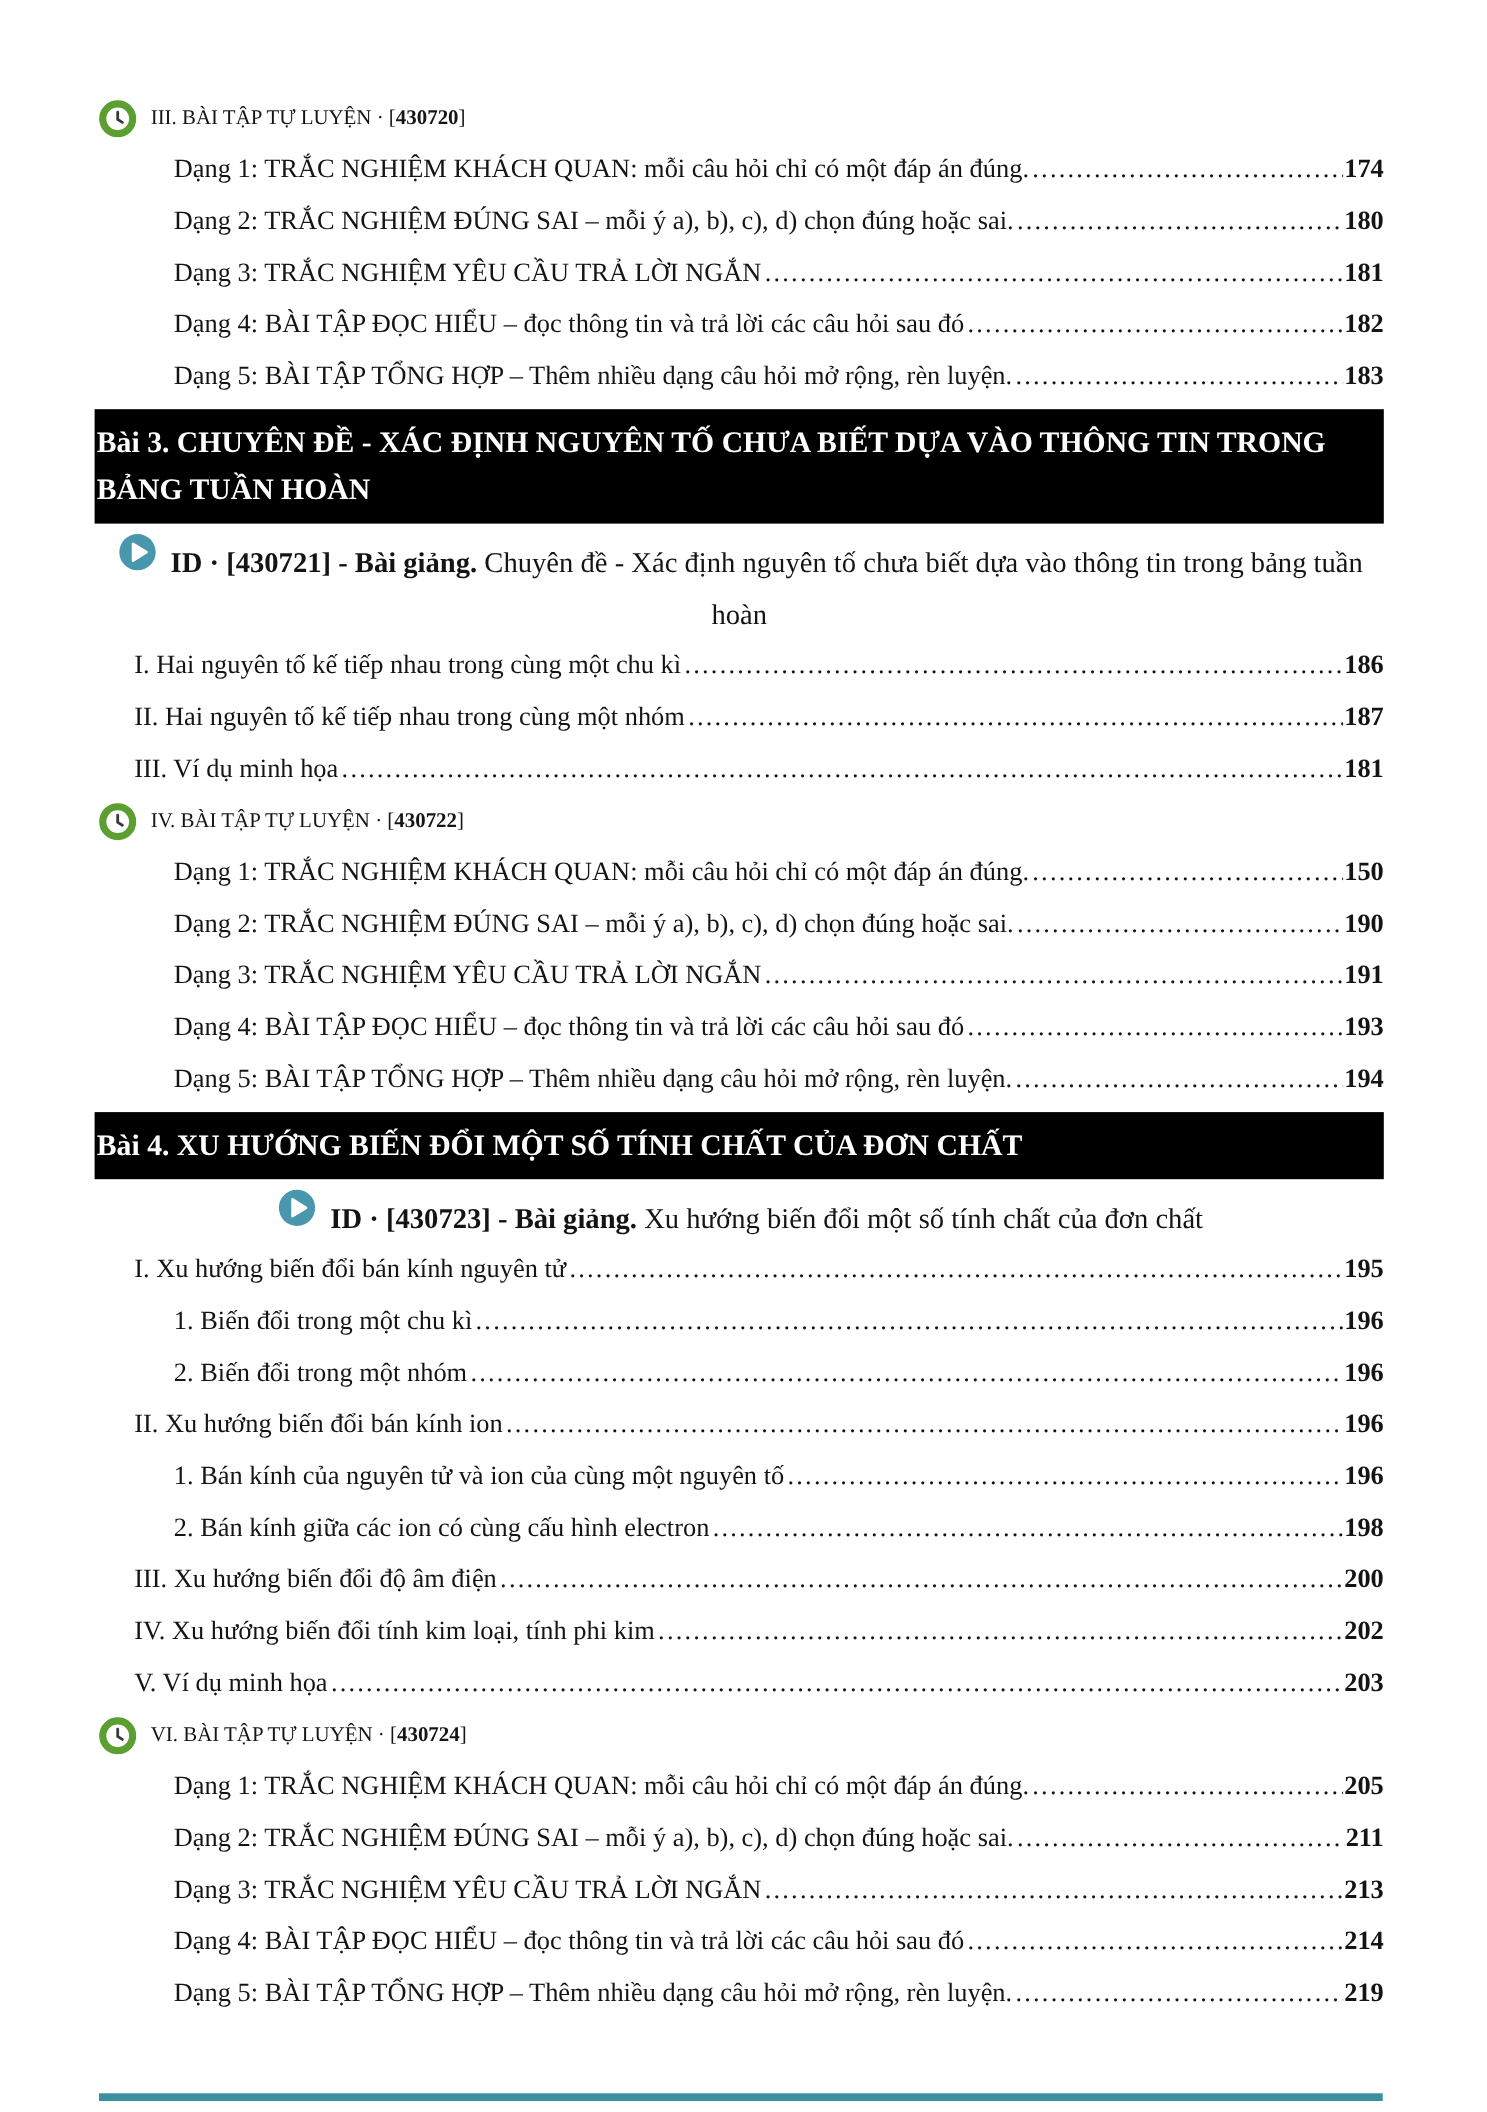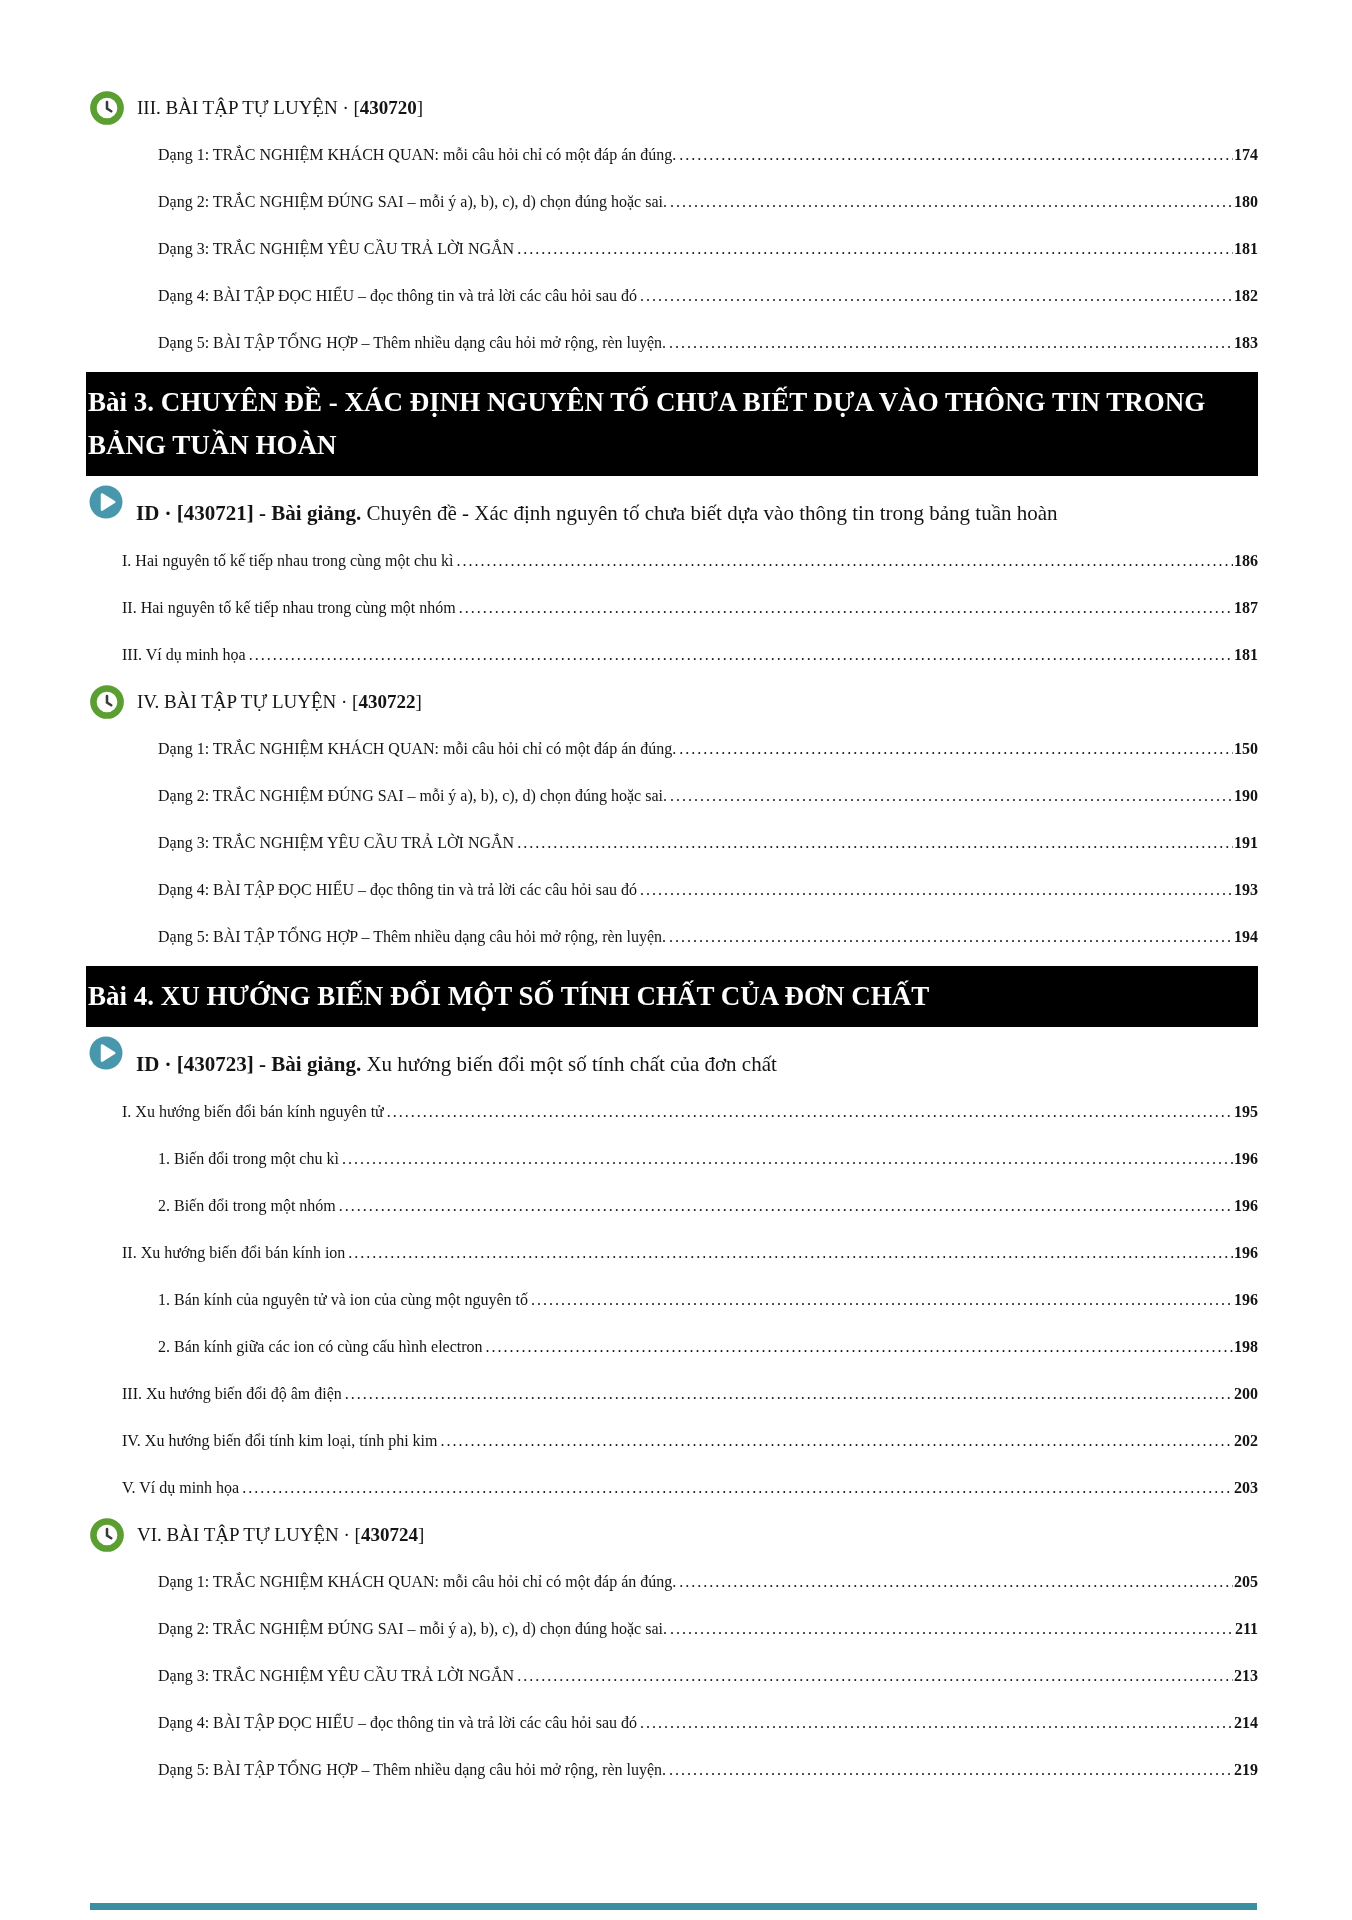--- a/index.html
+++ b/index.html
@@ -14,21 +14,21 @@
   body{
     width:1352px;height:1920px;position:relative;background:#ffffff;
     font-family:"Liberation Serif","DejaVu Serif",serif;
     color:var(--ink);overflow:hidden;
   }
   .page{
     position:absolute;top:84px;left:86px;right:94px;
   }
   
   .toc-row{
-    display:flex;align-items:baseline;line-height:47px;font-size:16px;
+    display:flex;align-items:baseline;line-height:47px;font-size:24px;
   }
   .toc-row .label{white-space:nowrap;}
   .toc-row .leader{
     flex:1;overflow:hidden;white-space:nowrap;margin:0 1px 0 3px;
   }
   .toc-row .leader::after{
     content:"..........................................................................................................................................................................................................";
     letter-spacing:2px;
   }
   .toc-row .page-num{white-space:nowrap;font-weight:bold;}
@@ -43,21 +43,21 @@
   }
   .exercise .ex-id{font-weight:bold;}
   
   .banner{
     background:var(--banner-bg);color:var(--banner-fg);
     font-weight:bold;font-size:27px;line-height:43px;
     padding:9px 12px 9px 2px;margin:6px 0 8px 0;
   }
   
   .lecture{
-    line-height:47px;font-size:21px;
+    line-height:47px;font-size:26px;text-align:center;
   }
   .lecture .icon{
     width:36px;height:36px;margin:0 12px -8px 2px;display:inline-block;
   }
   .lecture .lec-bold{font-weight:bold;}
   .footer-bar{
     position:absolute;left:90px;right:95px;bottom:10px;height:7px;
     background:var(--footer);
   }
 </style>

